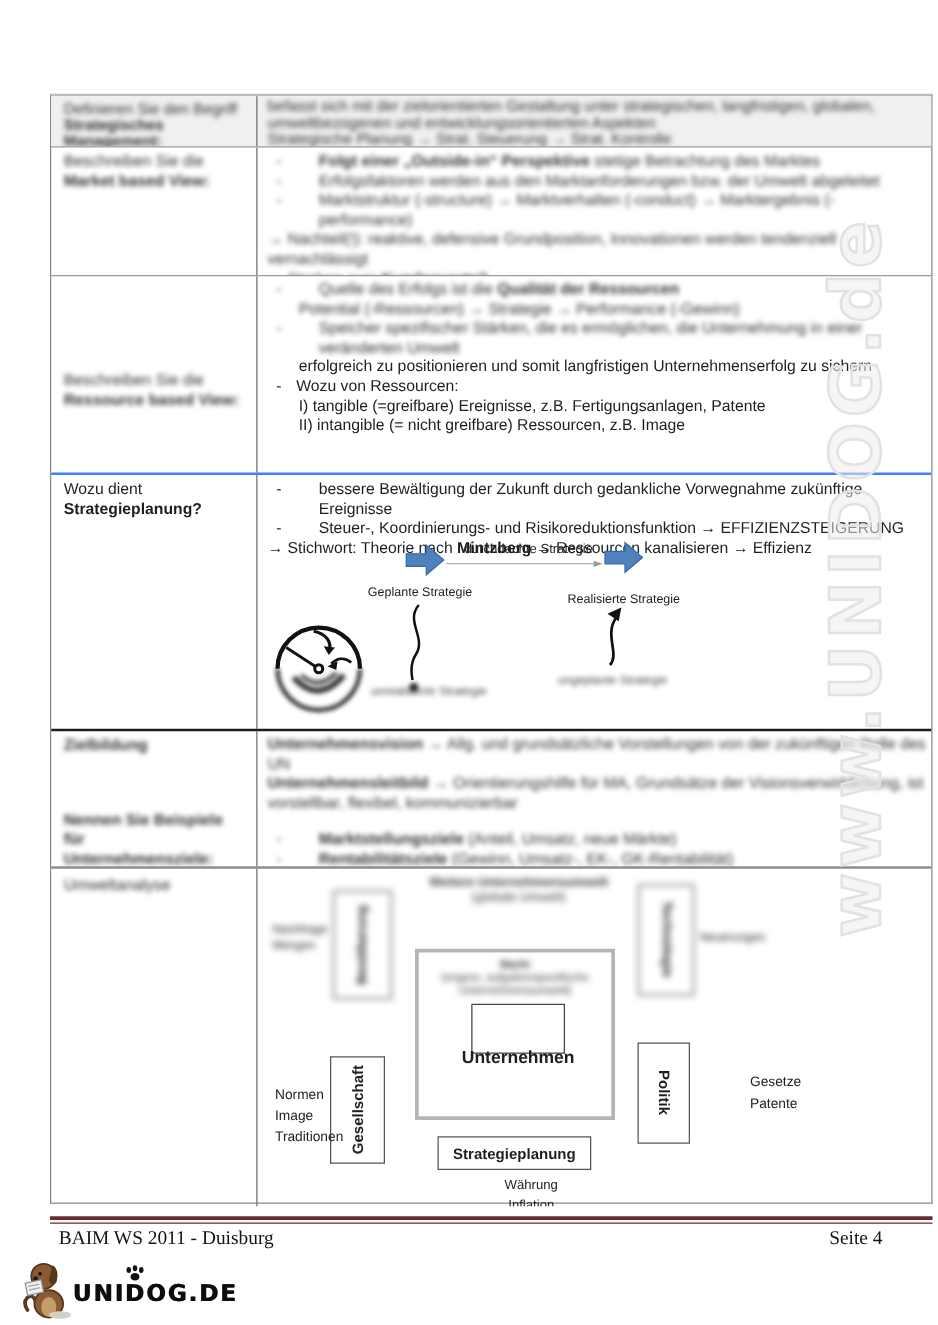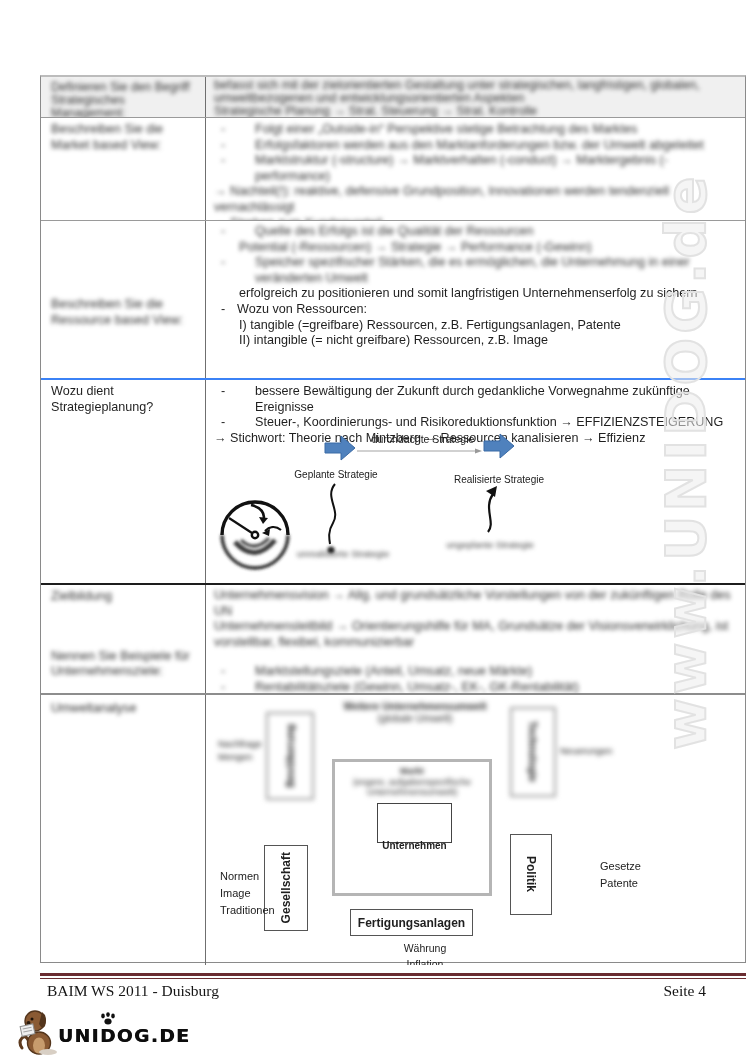--- a/index.html
+++ b/index.html
@@ -15,21 +15,21 @@
   .r4{top:301px;height:205px;border-top:2px solid #3b82f6;}
   .r5{top:506px;height:110px;border-top:2px solid #1d1d1d;}
   .r6{top:616px;height:272px;border-top:2px solid #8d8d8d;}
   .lcell{position:absolute;left:0;top:0;bottom:0;width:165px;box-sizing:border-box;
          border-right:1px solid #6f6f6f;padding:4px 8px;overflow:hidden;}
   .rcell{position:absolute;left:166px;top:0;bottom:0;right:0;padding:4px 4px 0 5px;overflow:hidden;}
   
   .tl{display:flex;align-items:flex-start;font-size:12.6px;line-height:15.6px;}
   .r1 .tl{font-size:12.2px;line-height:12.9px;}
   .tb{flex:1;}
-  .bb{font-weight:normal;}
+  .bb{font-weight:bold;}
   .mk{flex:none;}
   .i0{margin-left:2px;}
   .b1 .mk{width:16px;margin-left:9px;}
   .b1w .mk{width:34px;margin-left:9px;}
   .s1{margin-left:27px;}
   .blr{filter:blur(2.3px);color:#333;}
   .gp{width:100%;}
   
   .mz{position:absolute;left:0;top:0;width:100%;height:100%;}
   .mz-label{position:absolute;text-align:center;font-size:10.5px;color:#222;}
@@ -149,21 +149,21 @@
             <span class="tb"><span>Speicher spezifischer Stärken, die es ermöglichen, die Unternehmung in einer veränderten Umwelt</span></span>
           </div>
           <div class="tl s1">
             <span class="tb"><span>erfolgreich zu positionieren und somit langfristigen Unternehmenserfolg zu sichern</span></span>
           </div>
           <div class="tl b1">
             <span class="mk">-</span>
             <span class="tb"><span>Wozu von Ressourcen:</span></span>
           </div>
           <div class="tl s1">
-            <span class="tb"><span>I) tangible (=greifbare) Ressourcen, z.B. Fertigungsanlagen, Patente</span></span>
+            <span class="tb"><span>I) tangible (=greifbare) Ereignisse, z.B. Fertigungsanlagen, Patente</span></span>
           </div>
           <div class="tl s1">
             <span class="tb"><span>II) intangible (= nicht greifbare) Ressourcen, z.B. Image</span></span>
           </div>
         </div>
     </div>
 
     <div class="row r4">
       <div class="lcell">
           <div class="tl i0">
@@ -298,21 +298,21 @@
           </div>
           <div class="elab elab-s eblur" style="left:353px;top:49px;">Neuerungen</div>
 
           <div class="ebox" style="left:125px;top:64px;width:160px;height:137px;border:3px solid #b5b5b5;">
             <div class="ettl eblur" style="left:0;top:4px;width:154px;font-size:9px;line-height:10.5px;">
               <div style="font-weight:bold;">Markt</div>
               <div>(engere, aufgabenspezifische</div>
               <div>Unternehmensumwelt)</div>
             </div>
             <div class="ebox vcenter" style="left:42px;top:41px;width:75px;height:40px;border:1.5px solid #444;">
-              <span style="font-size:10px;font-weight:600;margin-top:44px;">Unternehmen</span>
+              <span style="font-size:14px;font-weight:600;margin-top:44px;">Unternehmen</span>
             </div>
           </div>
 
           <div class="ebox hard vcenter" style="left:57px;top:150px;width:44px;height:86px;">
             <span class="vtxt-up" style="font-size:12px;font-weight:bold;">Gesellschaft</span>
           </div>
           <div class="elab" style="left:13px;top:173px;">
               <div>Normen</div>
               <div>Image</div>
               <div>Traditionen</div>
@@ -320,21 +320,21 @@
 
           <div class="ebox hard vcenter" style="left:303px;top:139px;width:42px;height:81px;">
             <span class="vtxt-dn" style="font-size:12px;font-weight:bold;">Politik</span>
           </div>
           <div class="elab" style="left:353px;top:163px;margin-left:40px;">
               <div>Gesetze</div>
               <div>Patente</div>
             </div>
 
           <div class="ebox hard vcenter" style="left:143px;top:214px;width:123px;height:27px;">
-            <span style="font-size:12px;font-weight:bold;">Fertigungsanlagen</span>
+            <span style="font-size:12px;font-weight:bold;">Strategieplanung</span>
           </div>
           <div class="elab" style="left:168px;top:245px;width:100px;text-align:center;font-size:10.5px;line-height:16px;">
               <div>Währung</div>
               <div>Inflation</div>
             </div>
         </div>
       </div>
     </div>
   </div>
 

